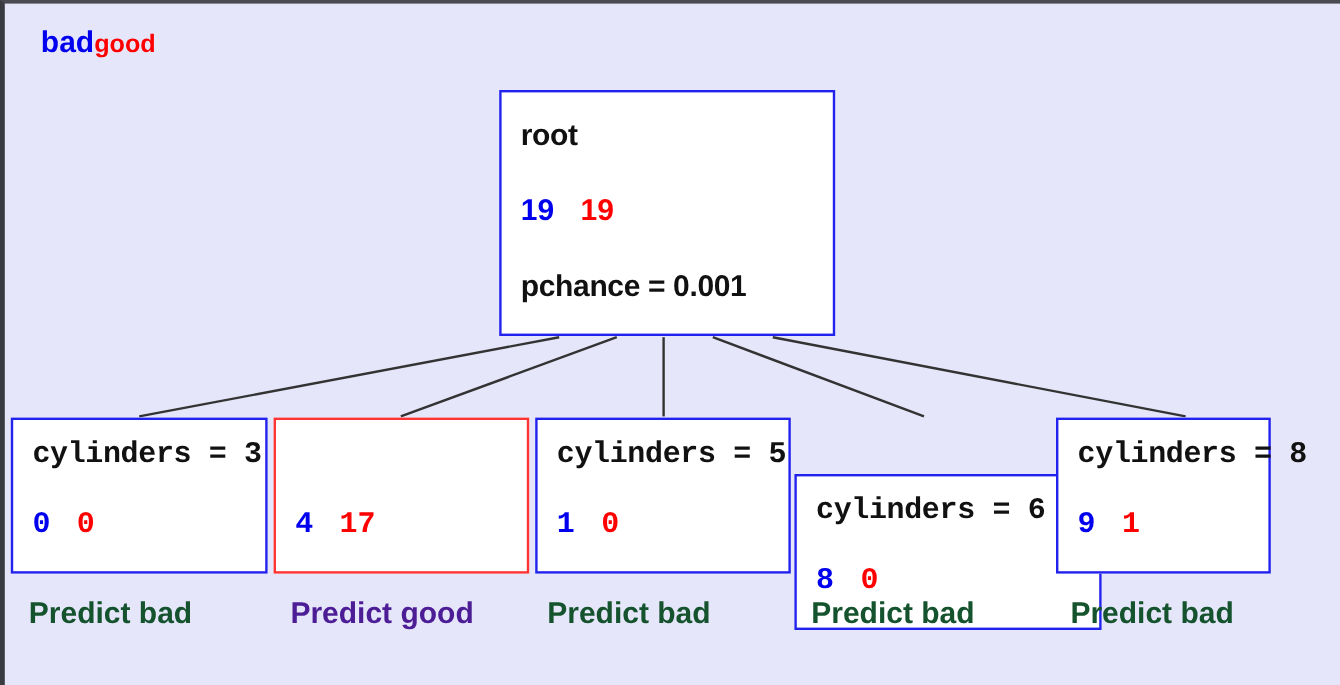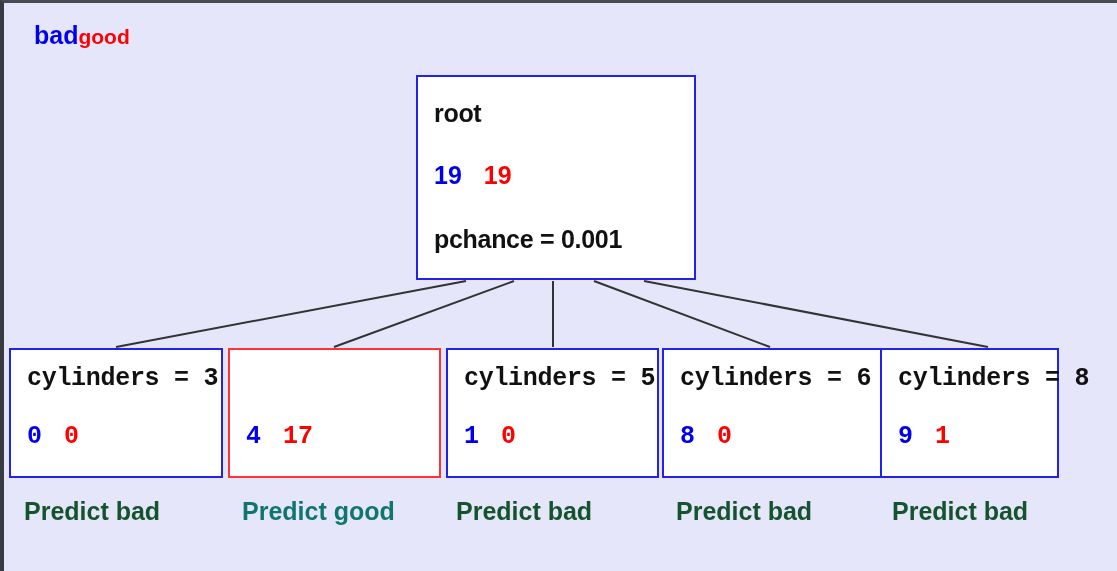--- a/index.html
+++ b/index.html
@@ -107,33 +107,33 @@
   #node-root .meta   { left: 16px; top: 148px; }
 
   
   .leaf { top: 345px; height: 130px; font-family: Liberation Mono, monospace; }
   .leaf .title  { left: 16px; top: 14px; }
   .leaf .counts { left: 16px; top: 72px; }
 
   #node-leaf-0 { left: 5px;   width: 214px; }
   #node-leaf-1 { left: 224px; width: 213px; }
   #node-leaf-2 { left: 442px; width: 213px; }
-  #node-leaf-3 { left: 658px; width: 256px; }
+  #node-leaf-3 { left: 658px; width: 256px; margin-top: 47px; }
   #node-leaf-4 { left: 876px; width: 179px; }
 
   
   .predict {
     position: absolute;
     top: 494px;
     font-size: 25px;
     font-weight: 700;
     white-space: nowrap;
   }
   .predict.bad  { color: #14532d; }
-  .predict.good { color: #0f766e; }
+  .predict.good { color: #4c1d95; }
 
   #predict-0 { left: 20px; }
   #predict-1 { left: 238px; }
   #predict-2 { left: 452px; }
   #predict-3 { left: 672px; }
   #predict-4 { left: 888px; }
 </style>
 </head>
 <body>
 

